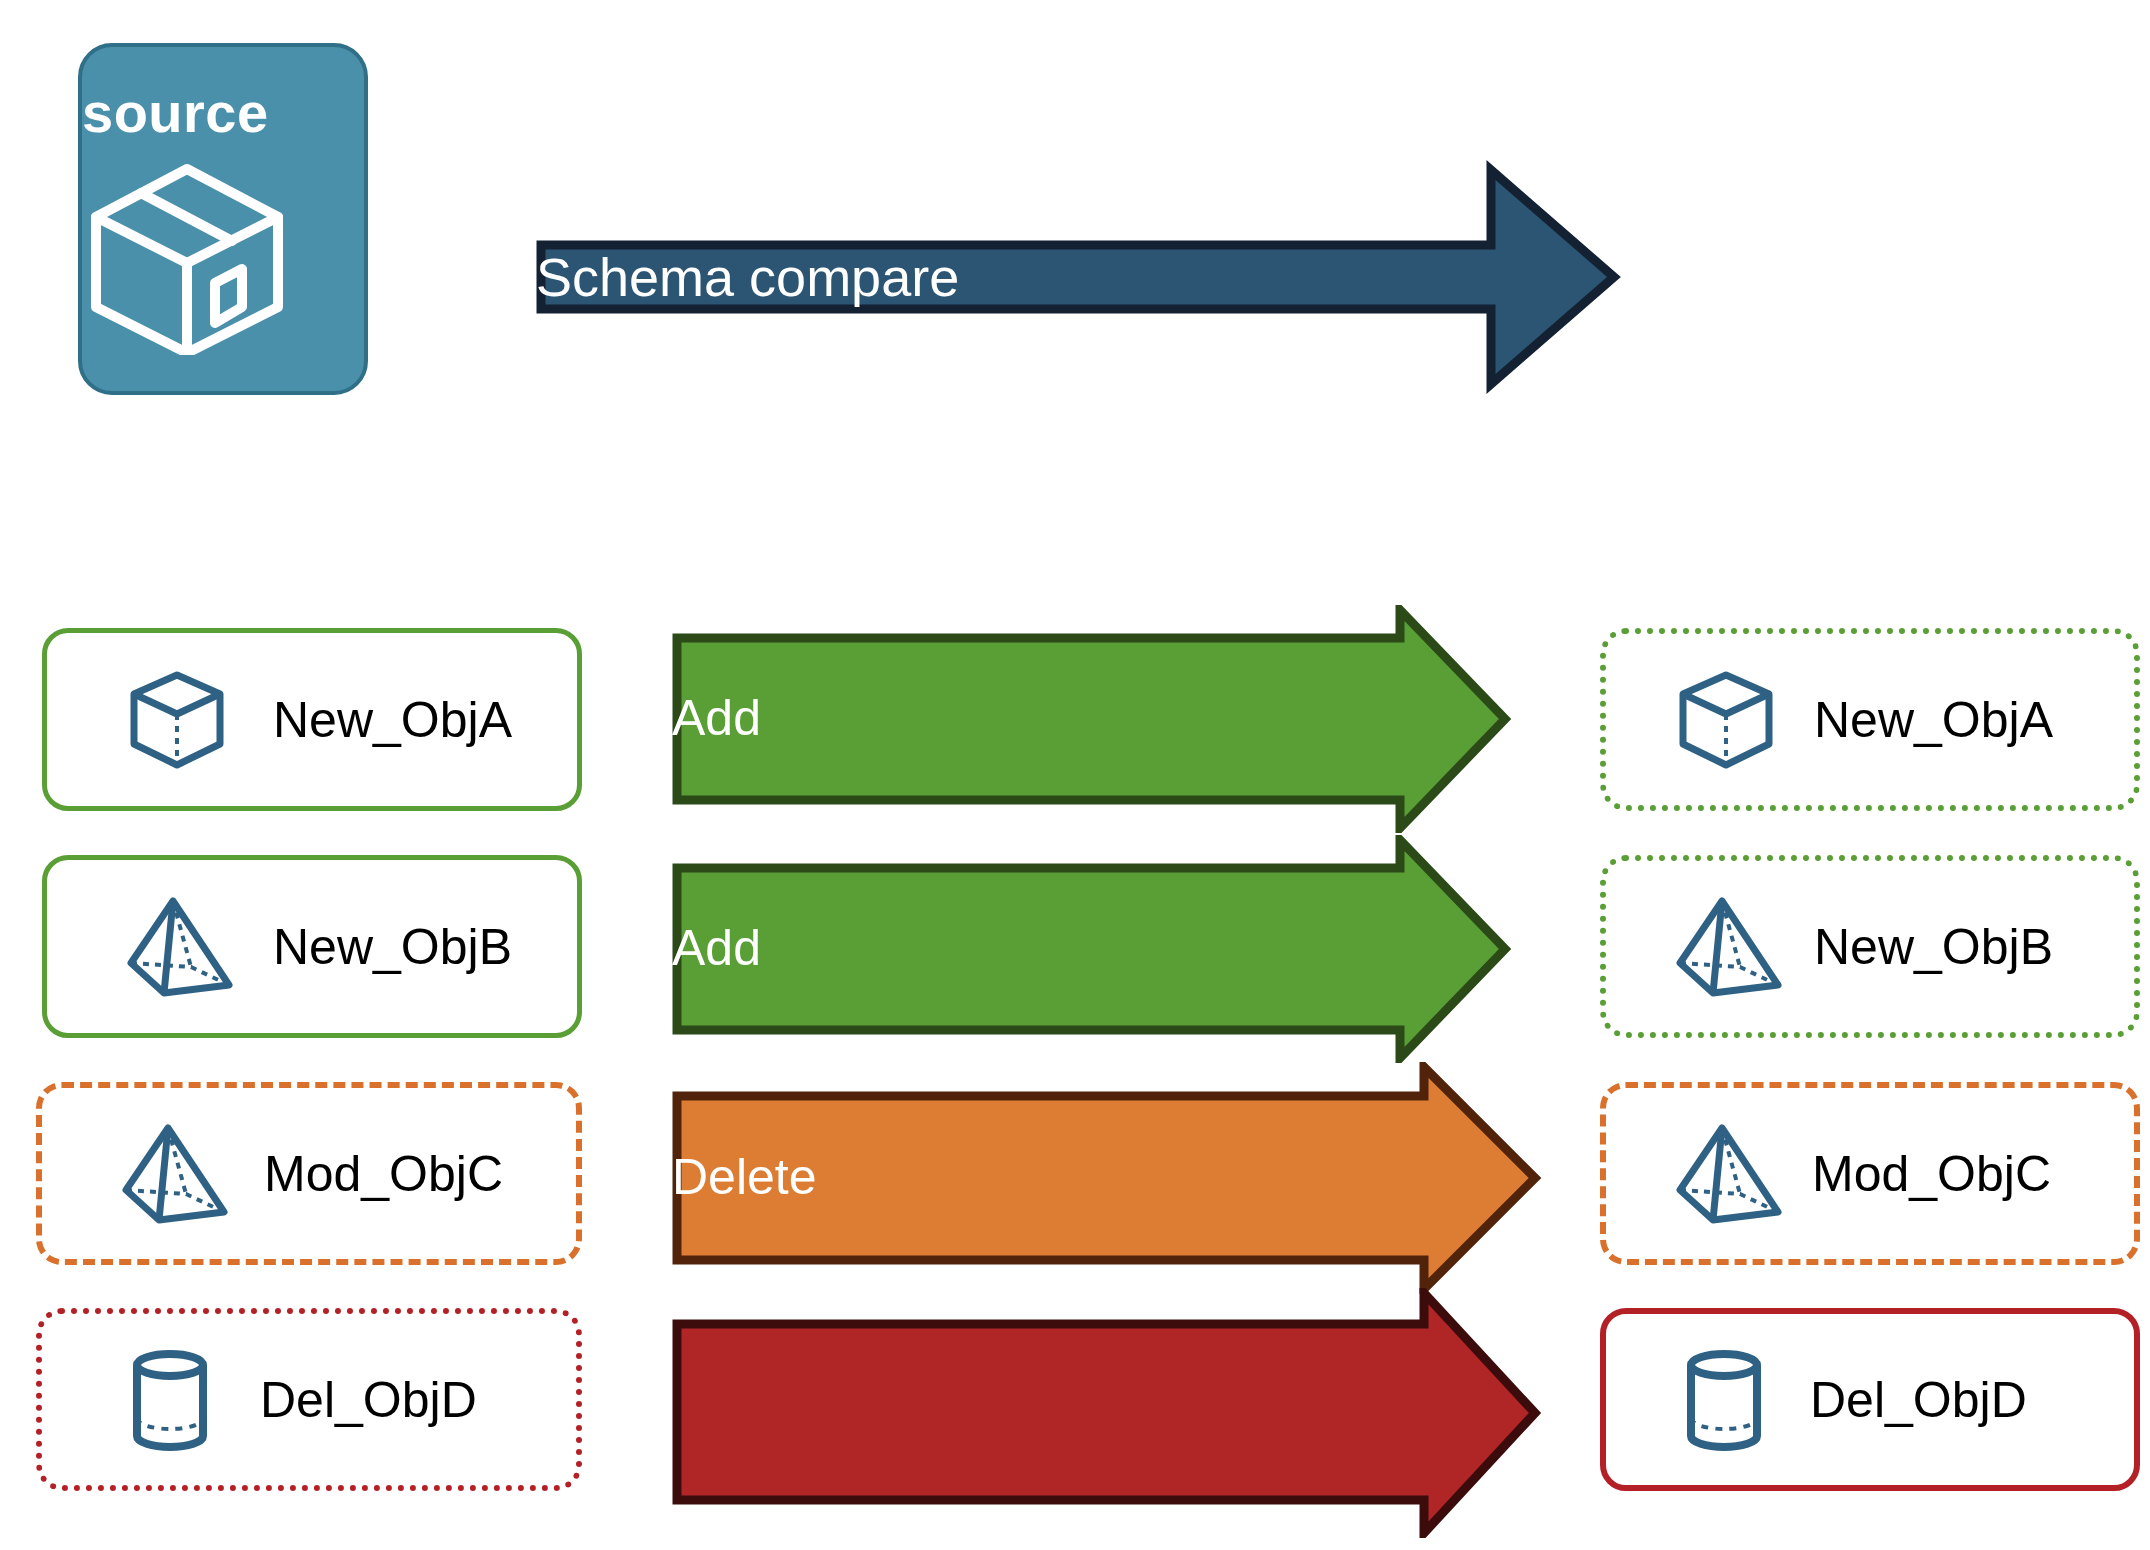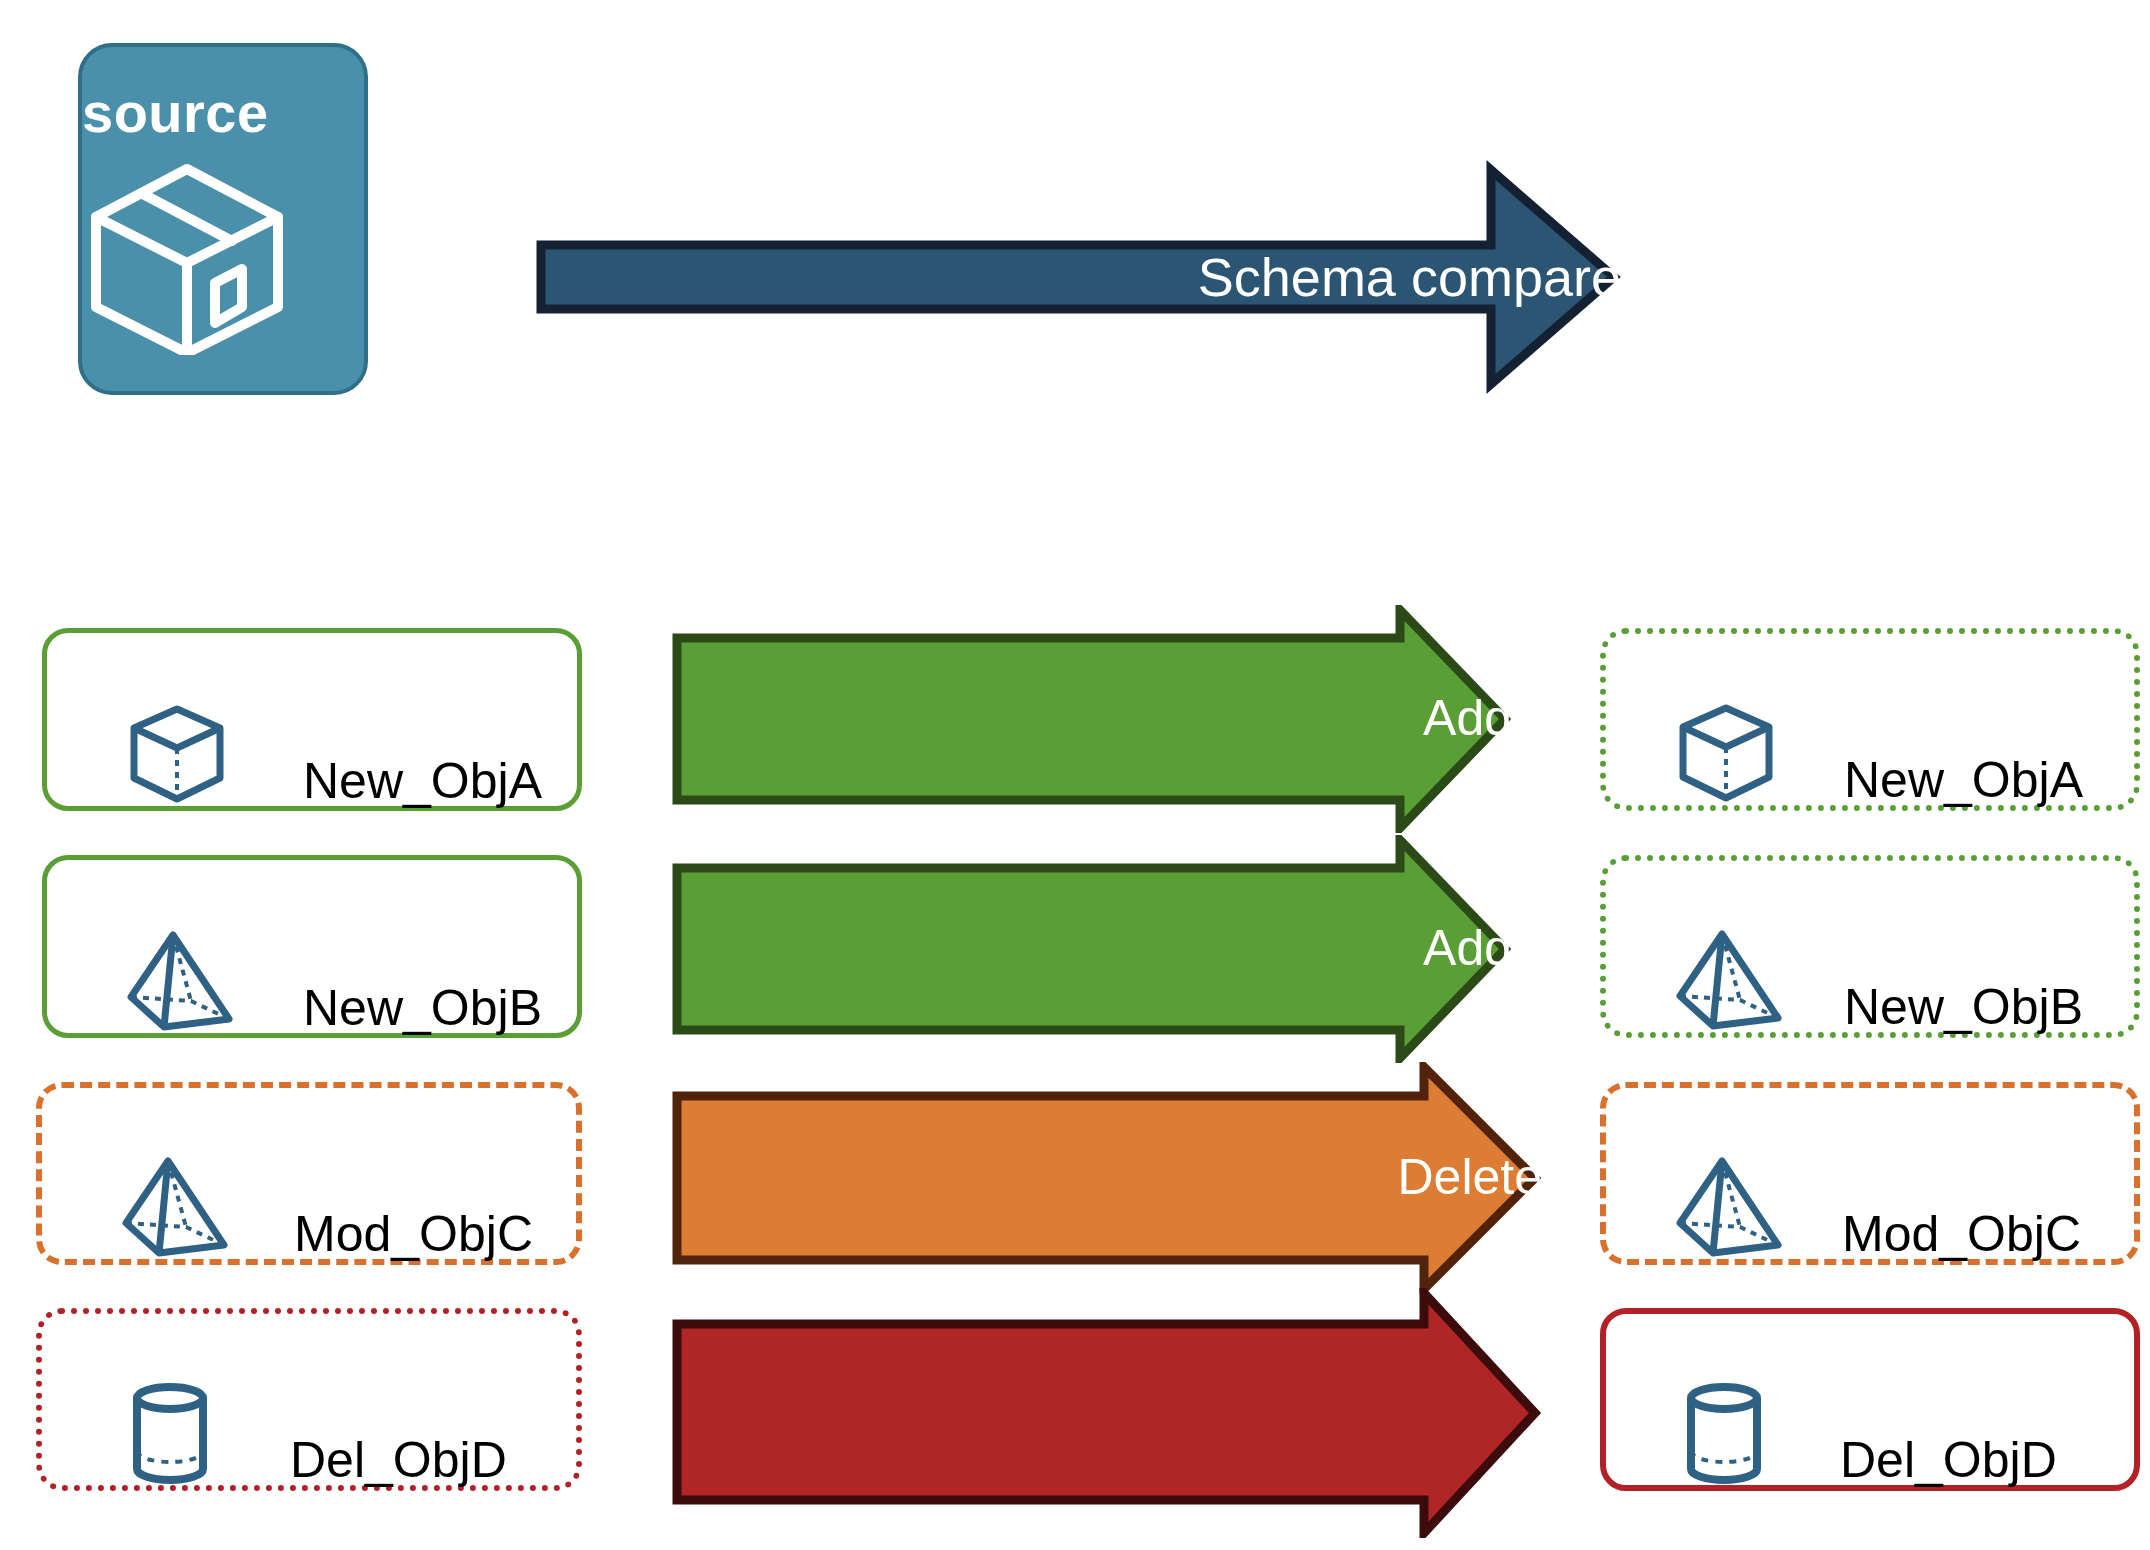--- a/index.html
+++ b/index.html
@@ -41,22 +41,21 @@
   }
 
   
   .card {
     position: absolute;
     box-sizing: border-box;
     background: #ffffff;
     border-radius: 26px;
     display: flex;
     flex-direction: row;
-    align-items: flex-end;
-    gap: 30px;
+    align-items: center;
   }
   .card-icon {
     flex: 0 0 auto;
     display: flex;
     align-items: center;
     justify-content: center;
   }
   .card-label {
     font-size: 50px;
     color: #000000;
@@ -73,21 +72,21 @@
 
   
   .arrow {
     position: absolute;
   }
   .arrow svg { display: block; }
   .arrow-label {
     position: absolute;
     left: 0;
     width: 100%;
-    text-align: right;
+    text-align: left;
     color: #ffffff;
     font-size: 50px;
     line-height: 1;
     pointer-events: none;
   }
   .arrow-label.big { font-size: 54px; }
 </style>
 </head>
 <body>
 

